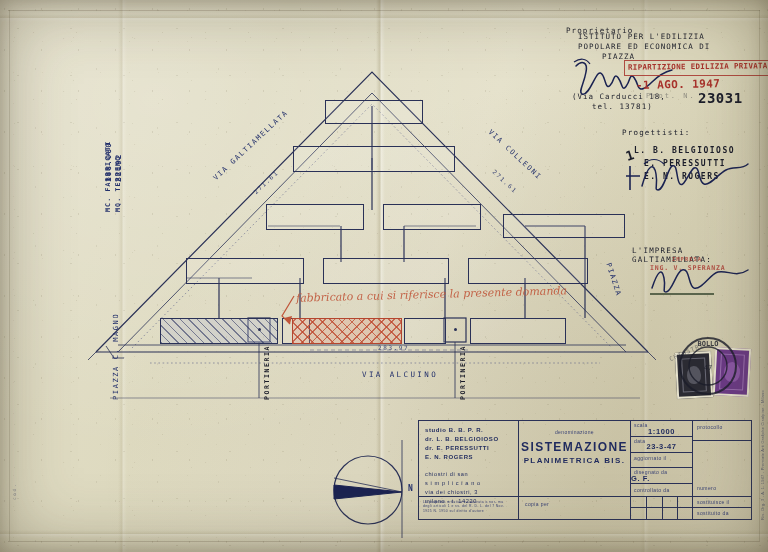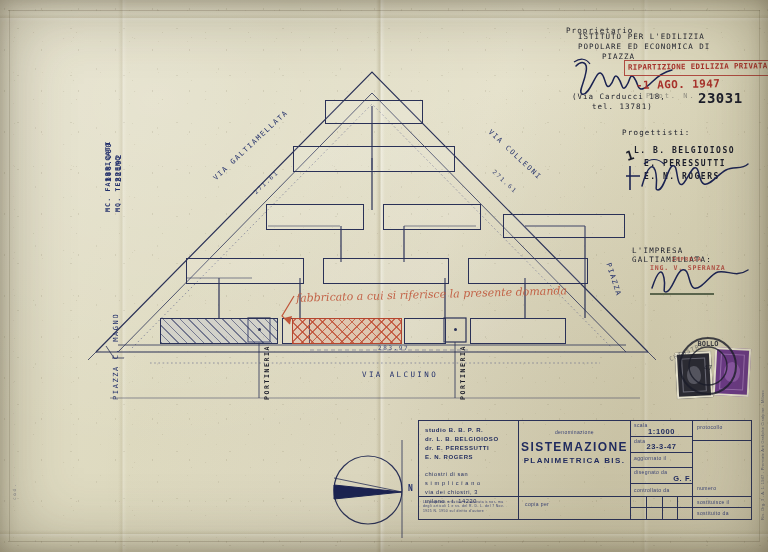--- a/index.html
+++ b/index.html
@@ -305,21 +305,21 @@
     <div class="cell" style="left:212px;top:16px;width:62px;height:16px;">
       <div class="flab" style="padding:1px 0 0 3px;">data</div>
       <div class="fval" style="font-size:7.5px;text-align:center;margin-top:-2px;">23-3-47</div>
     </div>
     <div class="cell" style="left:212px;top:32px;width:62px;height:15px;">
       <div class="flab" style="padding:2px 0 0 3px;">aggiornato il</div>
       <div class="fval" style="font-size:7px;text-align:center;"></div>
     </div>
     <div class="cell" style="left:212px;top:47px;width:62px;height:16px;">
       <div class="flab" style="padding:1px 0 0 3px;">disegnato da</div>
-      <div class="fval" style="font-size:7.5px;text-align:right;margin-top:-1px;">G. F.</div>
+      <div class="fval" style="font-size:7.5px;text-align:left;margin-top:-1px;">G. F.</div>
     </div>
     <div class="cell" style="left:212px;top:63px;width:62px;height:13px;">
       <div class="flab" style="padding:3px 0 0 3px;">controllato da</div>
     </div>
 
     <div class="cell" style="left:212px;top:76px;width:16px;height:11px;"></div>
     <div class="cell" style="left:228px;top:76px;width:16px;height:11px;"></div>
     <div class="cell" style="left:244px;top:76px;width:15px;height:11px;"></div>
     <div class="cell" style="left:259px;top:76px;width:15px;height:11px;"></div>
     <div class="cell" style="left:212px;top:87px;width:16px;height:11px;border-bottom:none;"></div>

